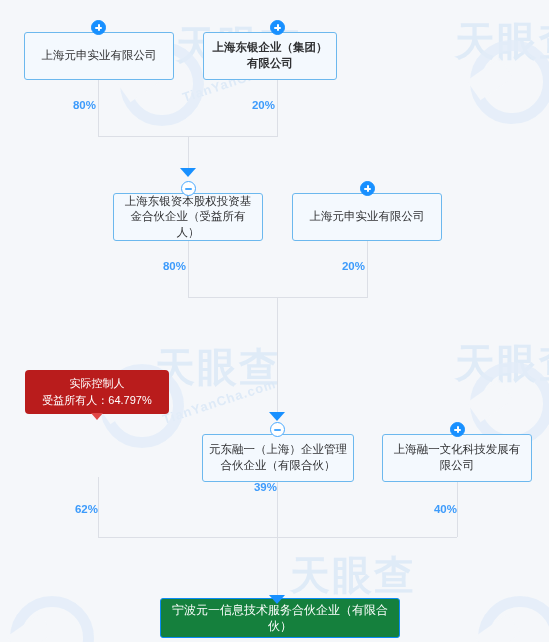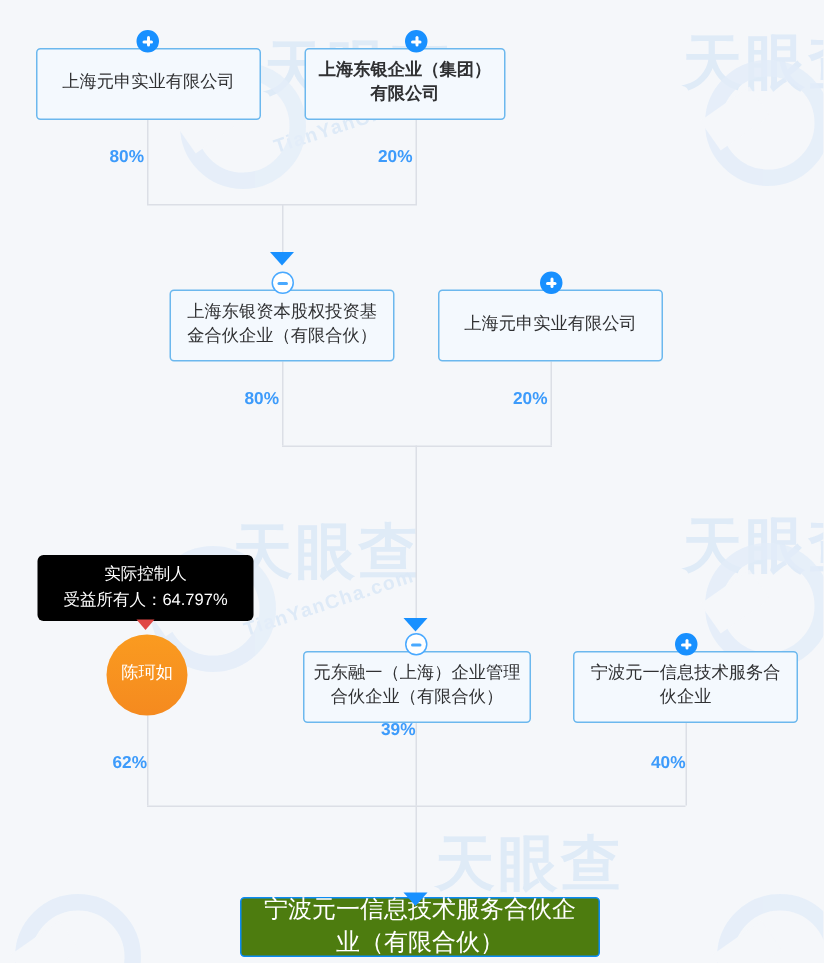--- a/index.html
+++ b/index.html
@@ -129,39 +129,39 @@
   }
   .node-company {
     background: #f4f9fe;
     border: 1px solid #6cb8ee;
     border-radius: 3px;
     color: #303133;
     font-size: 11.5px;
     padding: 2px 6px;
   }
   .node-root {
-    background: #4d7c0f;
+    background: #15803d;
     border: 1px solid #0b8bf5;
     border-radius: 3px;
     color: #ffffff;
-    font-size: 16px;
+    font-size: 12px;
     padding: 18px 8px;
   }
   .node-person {
     background: #f7941d;
     background: linear-gradient(180deg,#fa9b20 0%,#f58a1f 100%);
     border-radius: 50%;
     color: #ffffff;
     font-size: 11.5px;
   }
 
   
   .badge {
     position: absolute;
-    background: #000000;
+    background: #b91c1c;
     border-radius: 4px;
     color: #ffffff;
     font-size: 11px;
     line-height: 1.5;
     text-align: center;
     padding: 5px 8px 6px;
     box-sizing: border-box;
     z-index: 5;
   }
   .badge .l2 { white-space: nowrap; }
@@ -230,21 +230,21 @@
   <div class="lineV" style="left:98px;  top:80px;  height:56px;"></div>
   <div class="lineV" style="left:277px; top:80px;  height:56px;"></div>
   <div class="lineH" style="left:98px;  top:136px; width:180px;"></div>
   <div class="lineV" style="left:188px; top:136px; height:36px;"></div>
   <div class="arrow" style="left:180px; top:168px;"></div>
 
   <div class="pct" style="left:58px;  top:99px;  width:38px;">80%</div>
   <div class="pct" style="left:237px; top:99px;  width:38px;">20%</div>
 
   <div class="node node-company" style="left:113px; top:193px; width:150px; height:48px;">
-    <span>上海东银资本股权投资基金合伙企业（有限合伙）</span>
+    <span>上海东银资本股权投资基金合伙企业（受益所有人）</span>
   </div>
   <div class="toggle minus" style="left:181px; top:181px;">
     <span class="bar"></span>
   </div>
 
   <div class="node node-company" style="left:292px; top:193px; width:150px; height:48px;">
     <span>上海元申实业有限公司</span>
   </div>
   <div class="toggle plus" style="left:360px; top:181px;">
     <span class="bar"></span>
@@ -259,33 +259,30 @@
 
   <div class="pct" style="left:148px; top:260px; width:38px;">80%</div>
   <div class="pct" style="left:327px; top:260px; width:38px;">20%</div>
 
   <div class="badge" style="left:25px; top:370px; width:144px;">
     <div>实际控制人</div>
     <div class="l2">受益所有人：64.797%</div>
     <span class="badge-tip"></span>
   </div>
 
-  <div class="node node-person" style="left:71px; top:423px; width:54px; height:54px;">
-    <span>陈珂如</span>
-  </div>
 
   <div class="node node-company" style="left:202px; top:434px; width:152px; height:48px;">
     <span>元东融一（上海）企业管理合伙企业（有限合伙）</span>
   </div>
   <div class="toggle minus" style="left:270px; top:422px;">
     <span class="bar"></span>
   </div>
 
   <div class="node node-company" style="left:382px; top:434px; width:150px; height:48px;">
-    <span>宁波元一信息技术服务合伙企业</span>
+    <span>上海融一文化科技发展有限公司</span>
   </div>
   <div class="toggle plus" style="left:450px; top:422px;">
     <span class="bar"></span>
     <span class="bar v"></span>
   </div>
 
   <div class="lineV" style="left:98px;  top:477px; height:60px;"></div>
   <div class="lineV" style="left:277px; top:482px; height:55px;"></div>
   <div class="lineV" style="left:457px; top:482px; height:55px;"></div>
   <div class="lineH" style="left:98px;  top:537px; width:359px;"></div>

